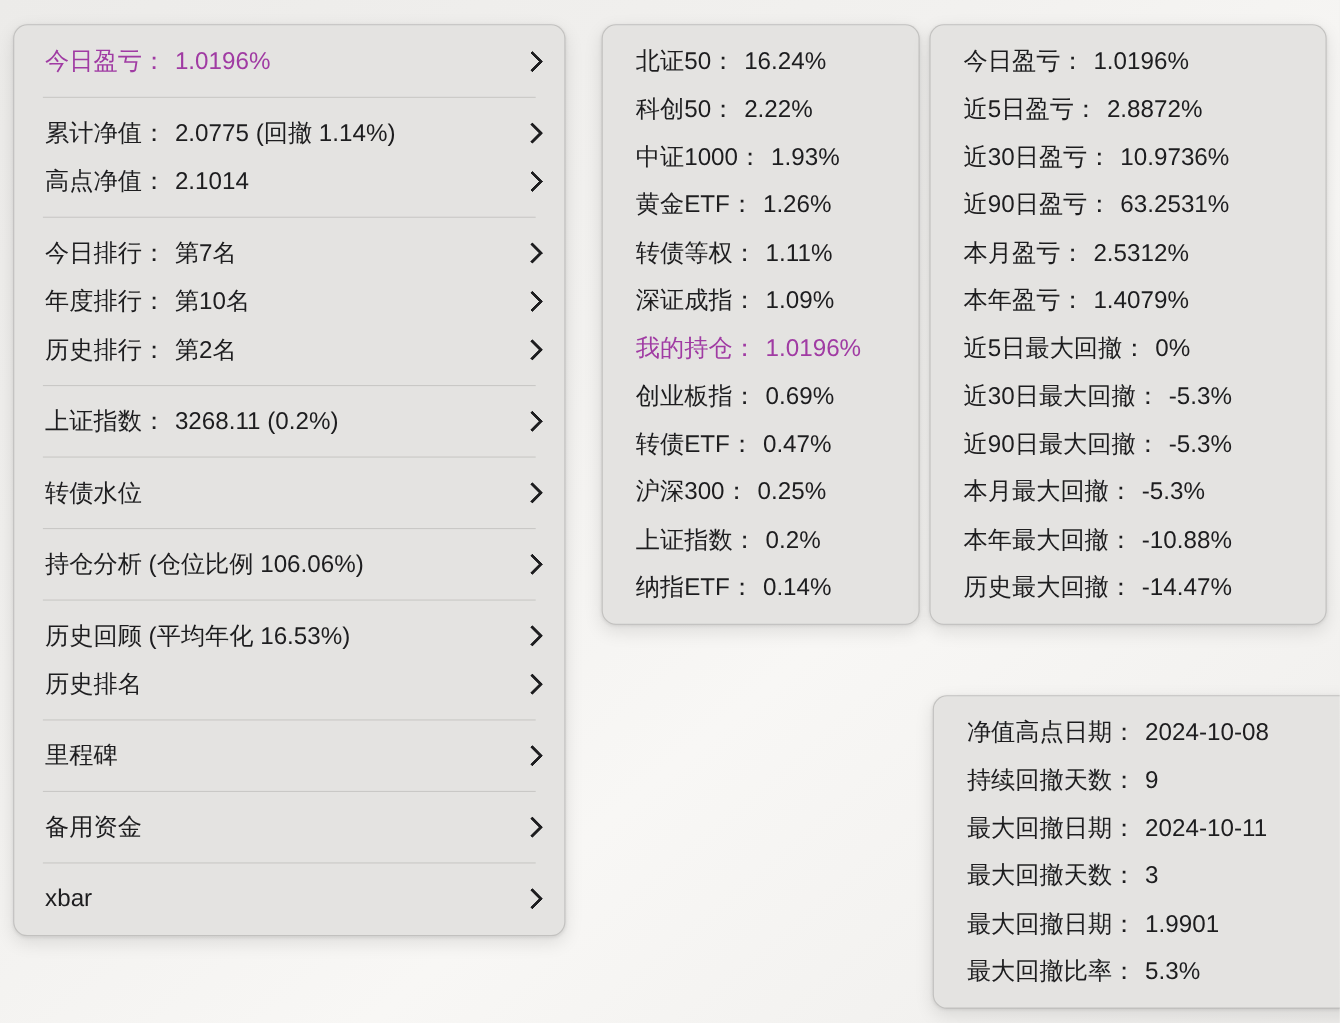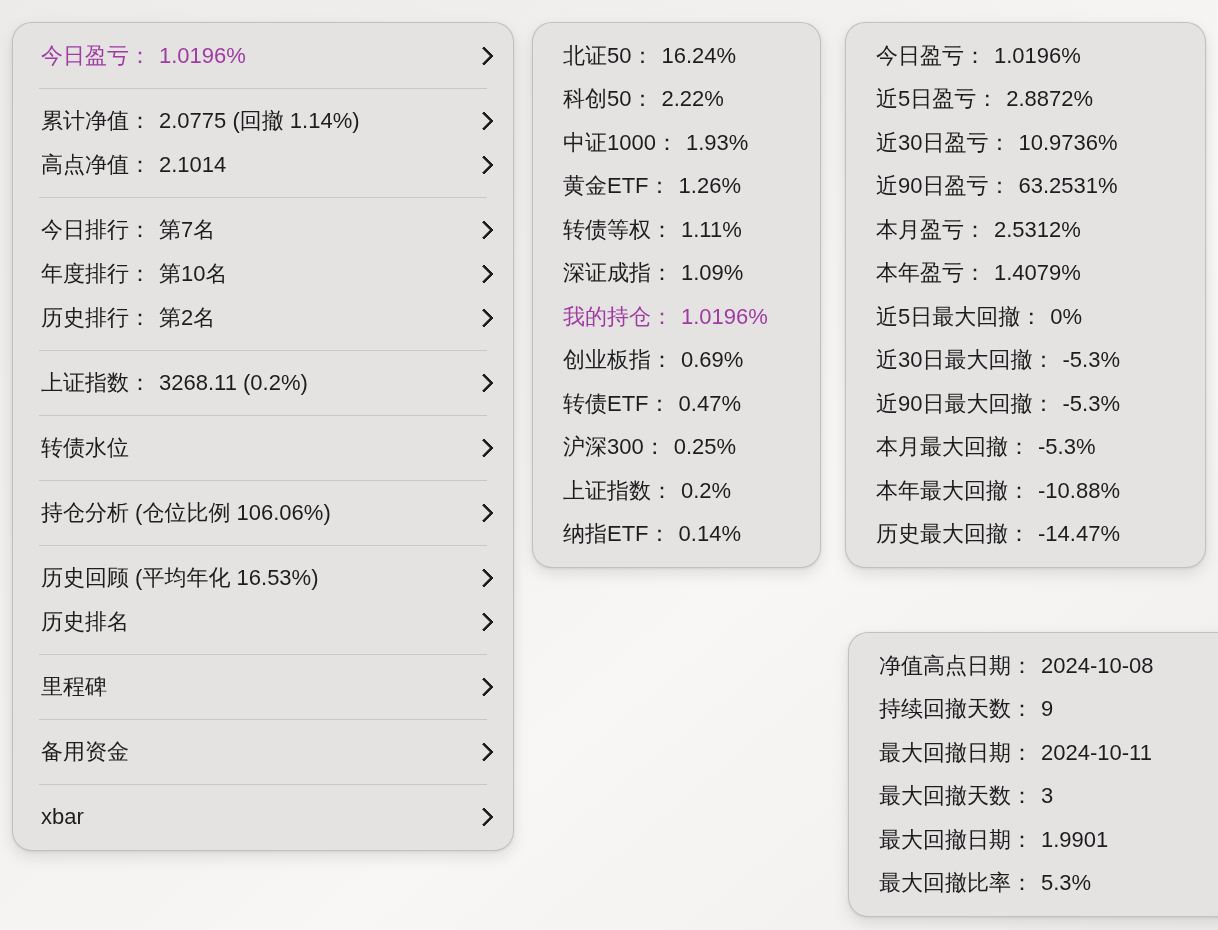--- a/index.html
+++ b/index.html
@@ -10,26 +10,26 @@
     overflow: hidden;
     background: linear-gradient(140deg, #ecebe9 0%, #f2f1ef 38%, #f8f7f5 62%, #eeedeb 100%);
     font-family: "Liberation Sans", "DejaVu Sans", sans-serif;
     color: #1d1d1f;
   }
   .panel {
     position: absolute;
     box-sizing: border-box;
     background: #e4e3e1;
     border: 1px solid rgba(0,0,0,0.15);
-    border-radius: 20px;
+    border-radius: 13px;
     padding: 11px 0;
     box-shadow: 0 6px 16px rgba(0,0,0,0.10), 0 1px 3px rgba(0,0,0,0.08);
   }
   #main-menu      { left: 12px;  top: 22px;  width: 502px; }
-  #index-panel    { left: 532px; top: 22px;  width: 289px; }
+  #index-panel    { left: 547px; top: 22px;  width: 289px; }
   #pnl-panel      { left: 845px; top: 22px;  width: 361px; }
   #drawdown-panel { left: 848px; top: 632px; width: 394px; }
 
   .menu-item {
     display: flex;
     align-items: center;
     height: 44px;
     padding: 0 22px 0 28px;
     font-size: 22px;
   }

